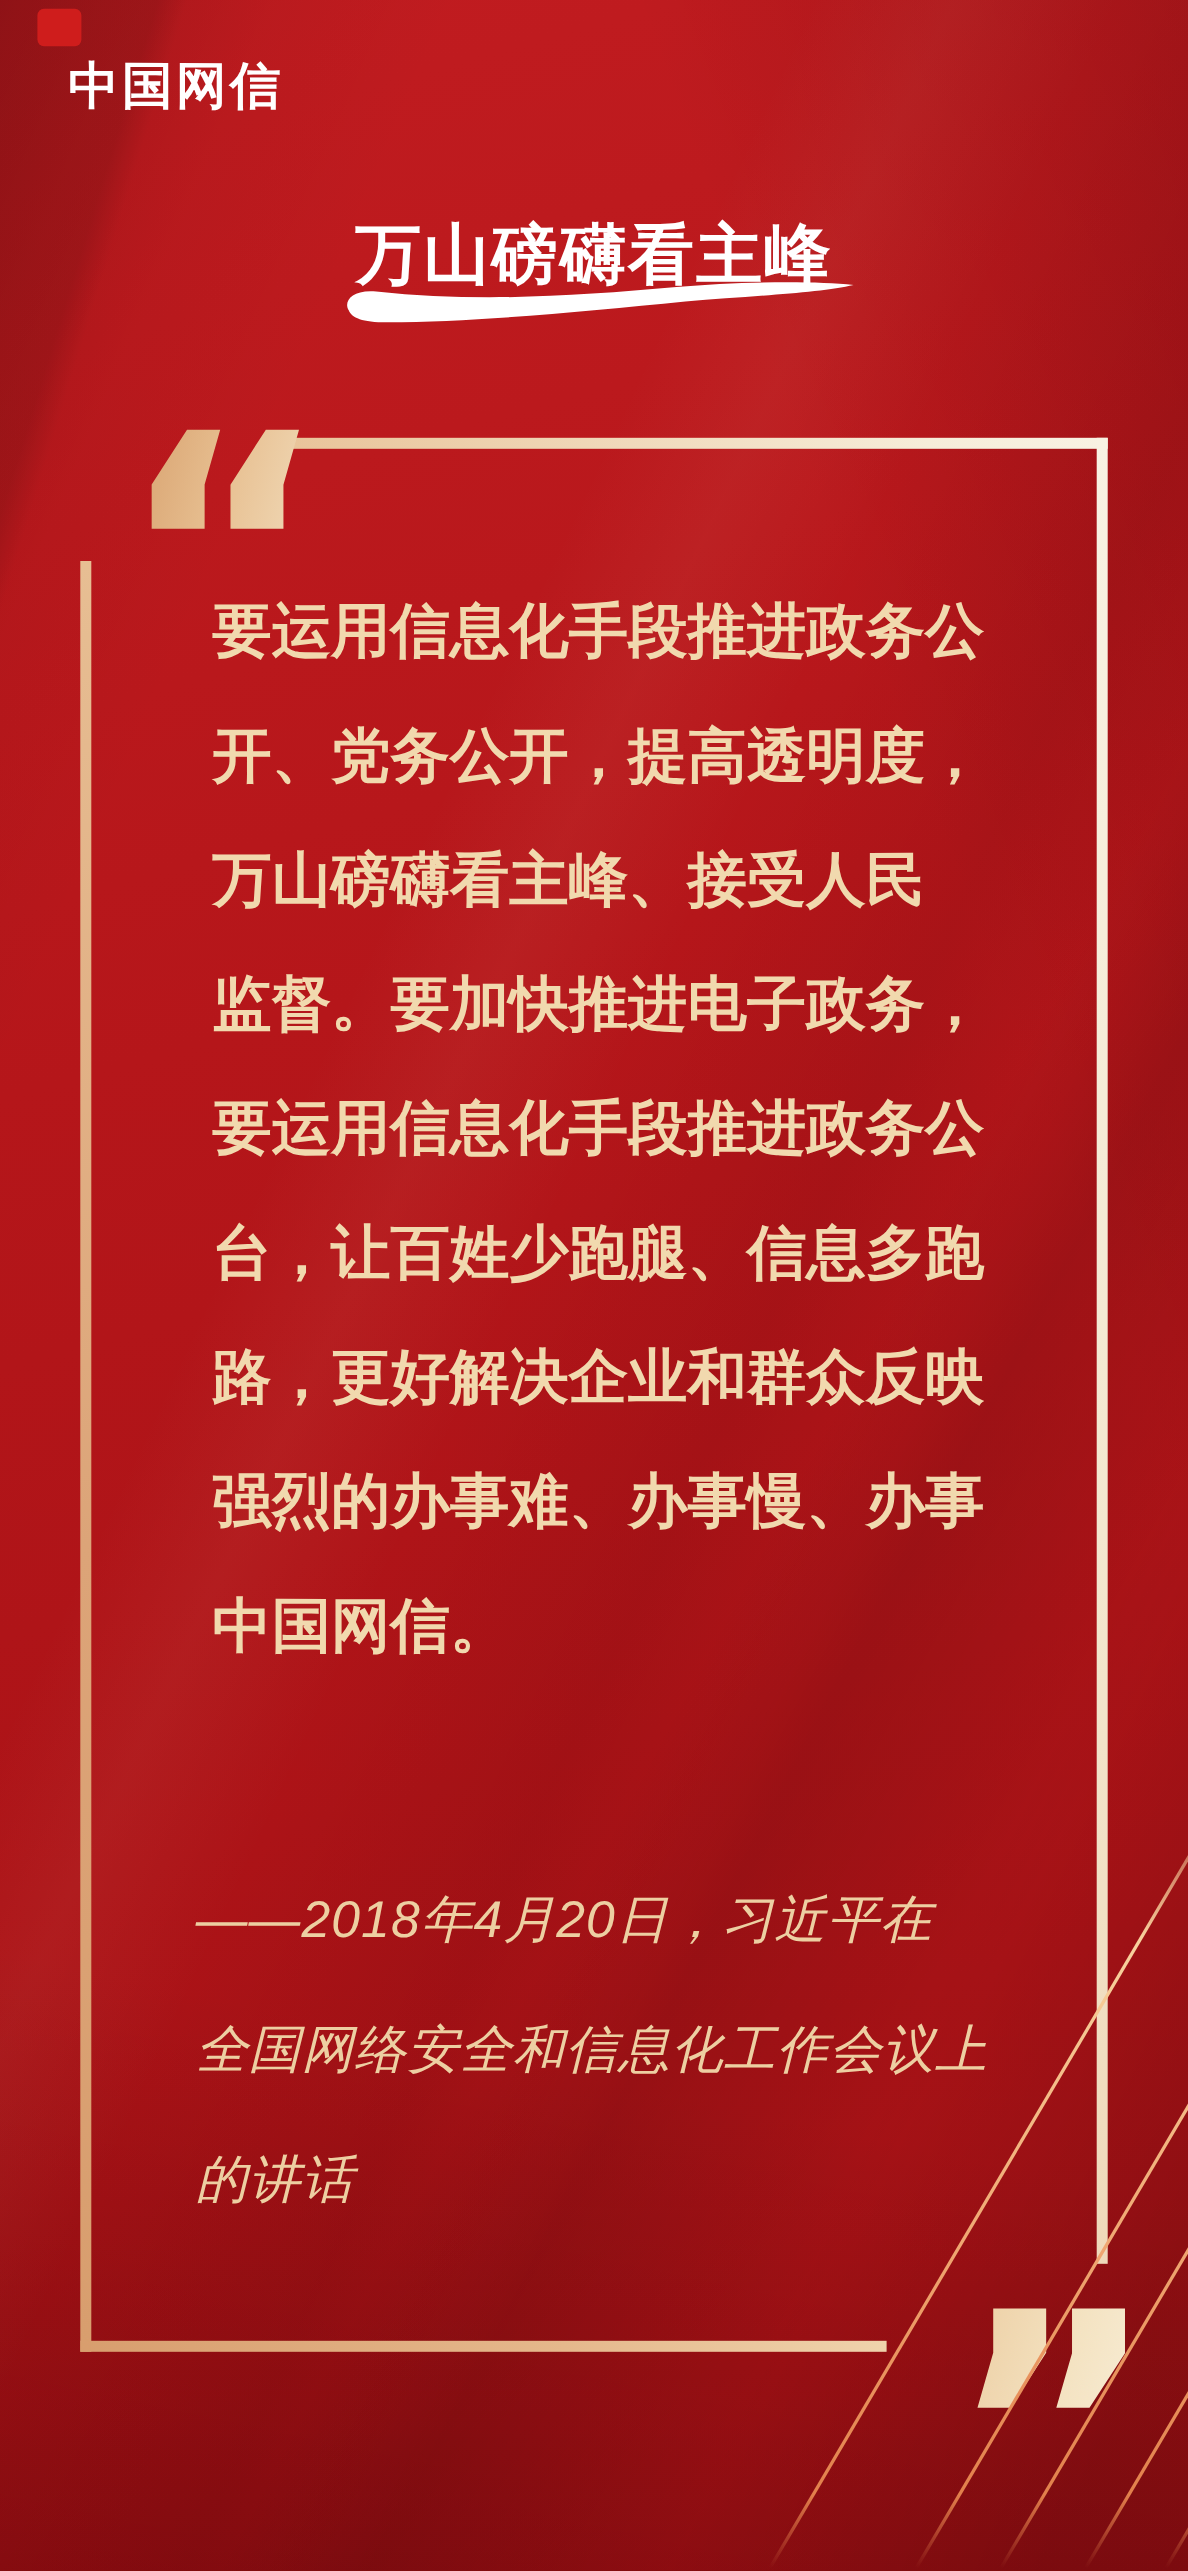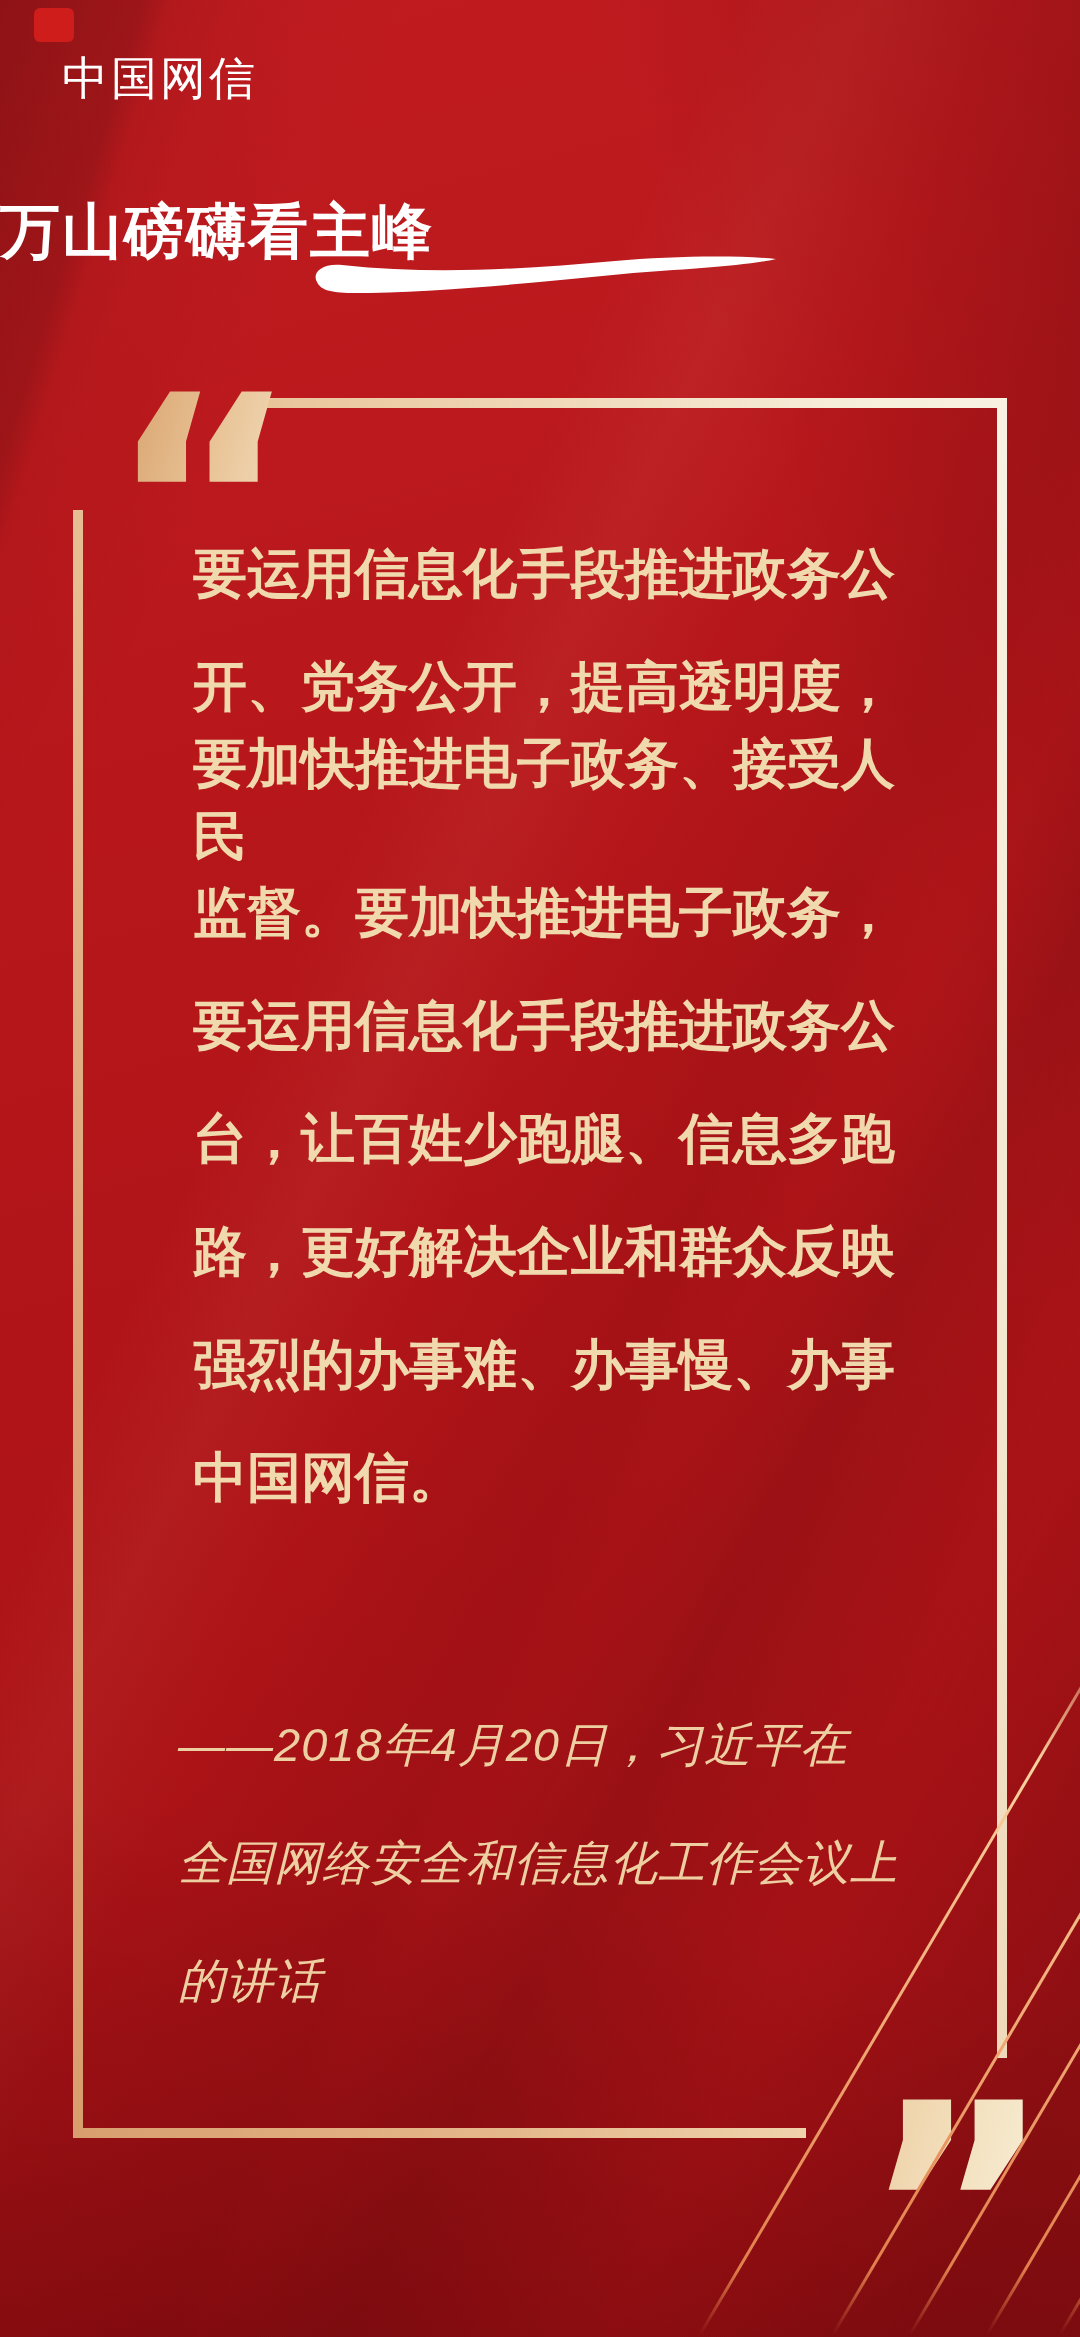--- a/index.html
+++ b/index.html
@@ -13,23 +13,23 @@
       linear-gradient(12deg, rgba(70,0,5,.30) 0%, rgba(70,0,5,0) 22%),
       linear-gradient(165deg, #C11C20 0%, #B5161A 38%, #AC1317 66%, #A01014 100%);
   }
   
   .fold{position:absolute;inset:0;pointer-events:none;}
   .fold.f1{background:linear-gradient(107deg, rgba(0,0,0,.10) 8%, rgba(0,0,0,0) 9.5%, rgba(0,0,0,0) 100%);}
   .fold.f2{background:linear-gradient(295deg, rgba(0,0,0,.14) 6%, rgba(0,0,0,0) 22%);}
   .fold.f3{background:linear-gradient(118deg, rgba(0,0,0,0) 62%, rgba(0,0,0,.10) 68%, rgba(0,0,0,0) 80%);}
 
   .logo-mark{position:absolute;left:34px;top:8px;width:40px;height:34px;border-radius:6px;background:#CF1D1C;}
-  .logo-text{position:absolute;left:62px;top:48px;font-size:46px;font-weight:normal;color:#FFFFFF;letter-spacing:3px;}
+  .logo-text{position:absolute;left:62px;top:48px;font-size:46px;font-weight:bold;color:#FFFFFF;letter-spacing:3px;}
 
-  .title{position:absolute;left:0;top:192px;width:1080px;font-size:60px;font-weight:900;color:#FFFFFF;letter-spacing:2px;}
+  .title{position:absolute;left:0;top:192px;width:1080px;text-align:center;font-size:60px;font-weight:900;color:#FFFFFF;letter-spacing:2px;}
   .brush{position:absolute;left:310px;top:252px;width:470px;height:48px;}
 
   
   .frame{position:absolute;}
   .frame.top{left:263px;top:398px;width:744px;height:10px;background:linear-gradient(90deg,#E9C49A 0%,#F6EDD9 78%,#F8F2E3 100%);}
   .frame.right{left:997px;top:398px;width:10px;height:1660px;background:linear-gradient(180deg,#F8F2E3 0%,#F3E7CF 60%,#EFD9BA 100%);}
   .frame.bottom{left:73px;top:2128px;width:733px;height:10px;background:linear-gradient(90deg,#D89E6E 0%,#E5B88C 60%,#EFD3AC 100%);}
   .frame.left{left:73px;top:510px;width:10px;height:1628px;background:linear-gradient(180deg,#E7BE93 0%,#DCA478 55%,#D89E6E 100%);}
 
   .quote-mark{position:absolute;font-size:290px;line-height:1;font-weight:bold;font-family:"DejaVu Sans","Liberation Sans",sans-serif;
@@ -68,21 +68,21 @@
   <div class="frame right"></div>
   <div class="frame bottom"></div>
   <div class="frame left"></div>
 
   <div class="quote-mark open">“</div>
   <div class="quote-mark close">”</div>
 
   <div class="quote-text">
     <div class="quote-line">要运用信息化手段推进政务公</div>
     <div class="quote-line">开、党务公开，提高透明度，</div>
-    <div class="quote-line">要加快推进电子政务、接受人民</div>
+    <div class="quote-line">万山磅礴看主峰、接受人民</div>
     <div class="quote-line">监督。要加快推进电子政务，</div>
     <div class="quote-line">要运用信息化手段推进政务公</div>
     <div class="quote-line">台，让百姓少跑腿、信息多跑</div>
     <div class="quote-line">路，更好解决企业和群众反映</div>
     <div class="quote-line">强烈的办事难、办事慢、办事</div>
     <div class="quote-line">中国网信。</div>
   </div>
 
   <div class="attribution">
     <div class="attr-line">——2018年4月20日，习近平在</div>

